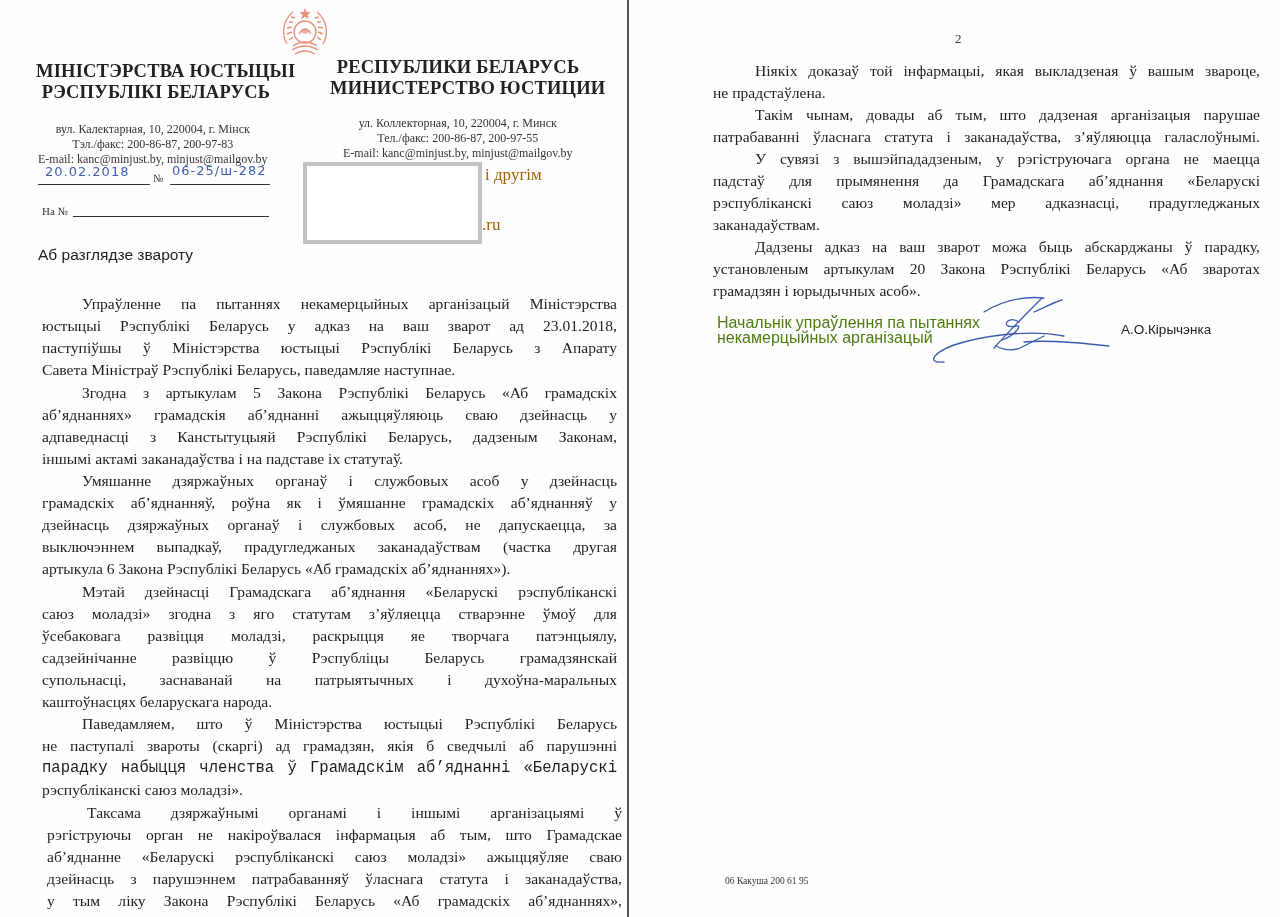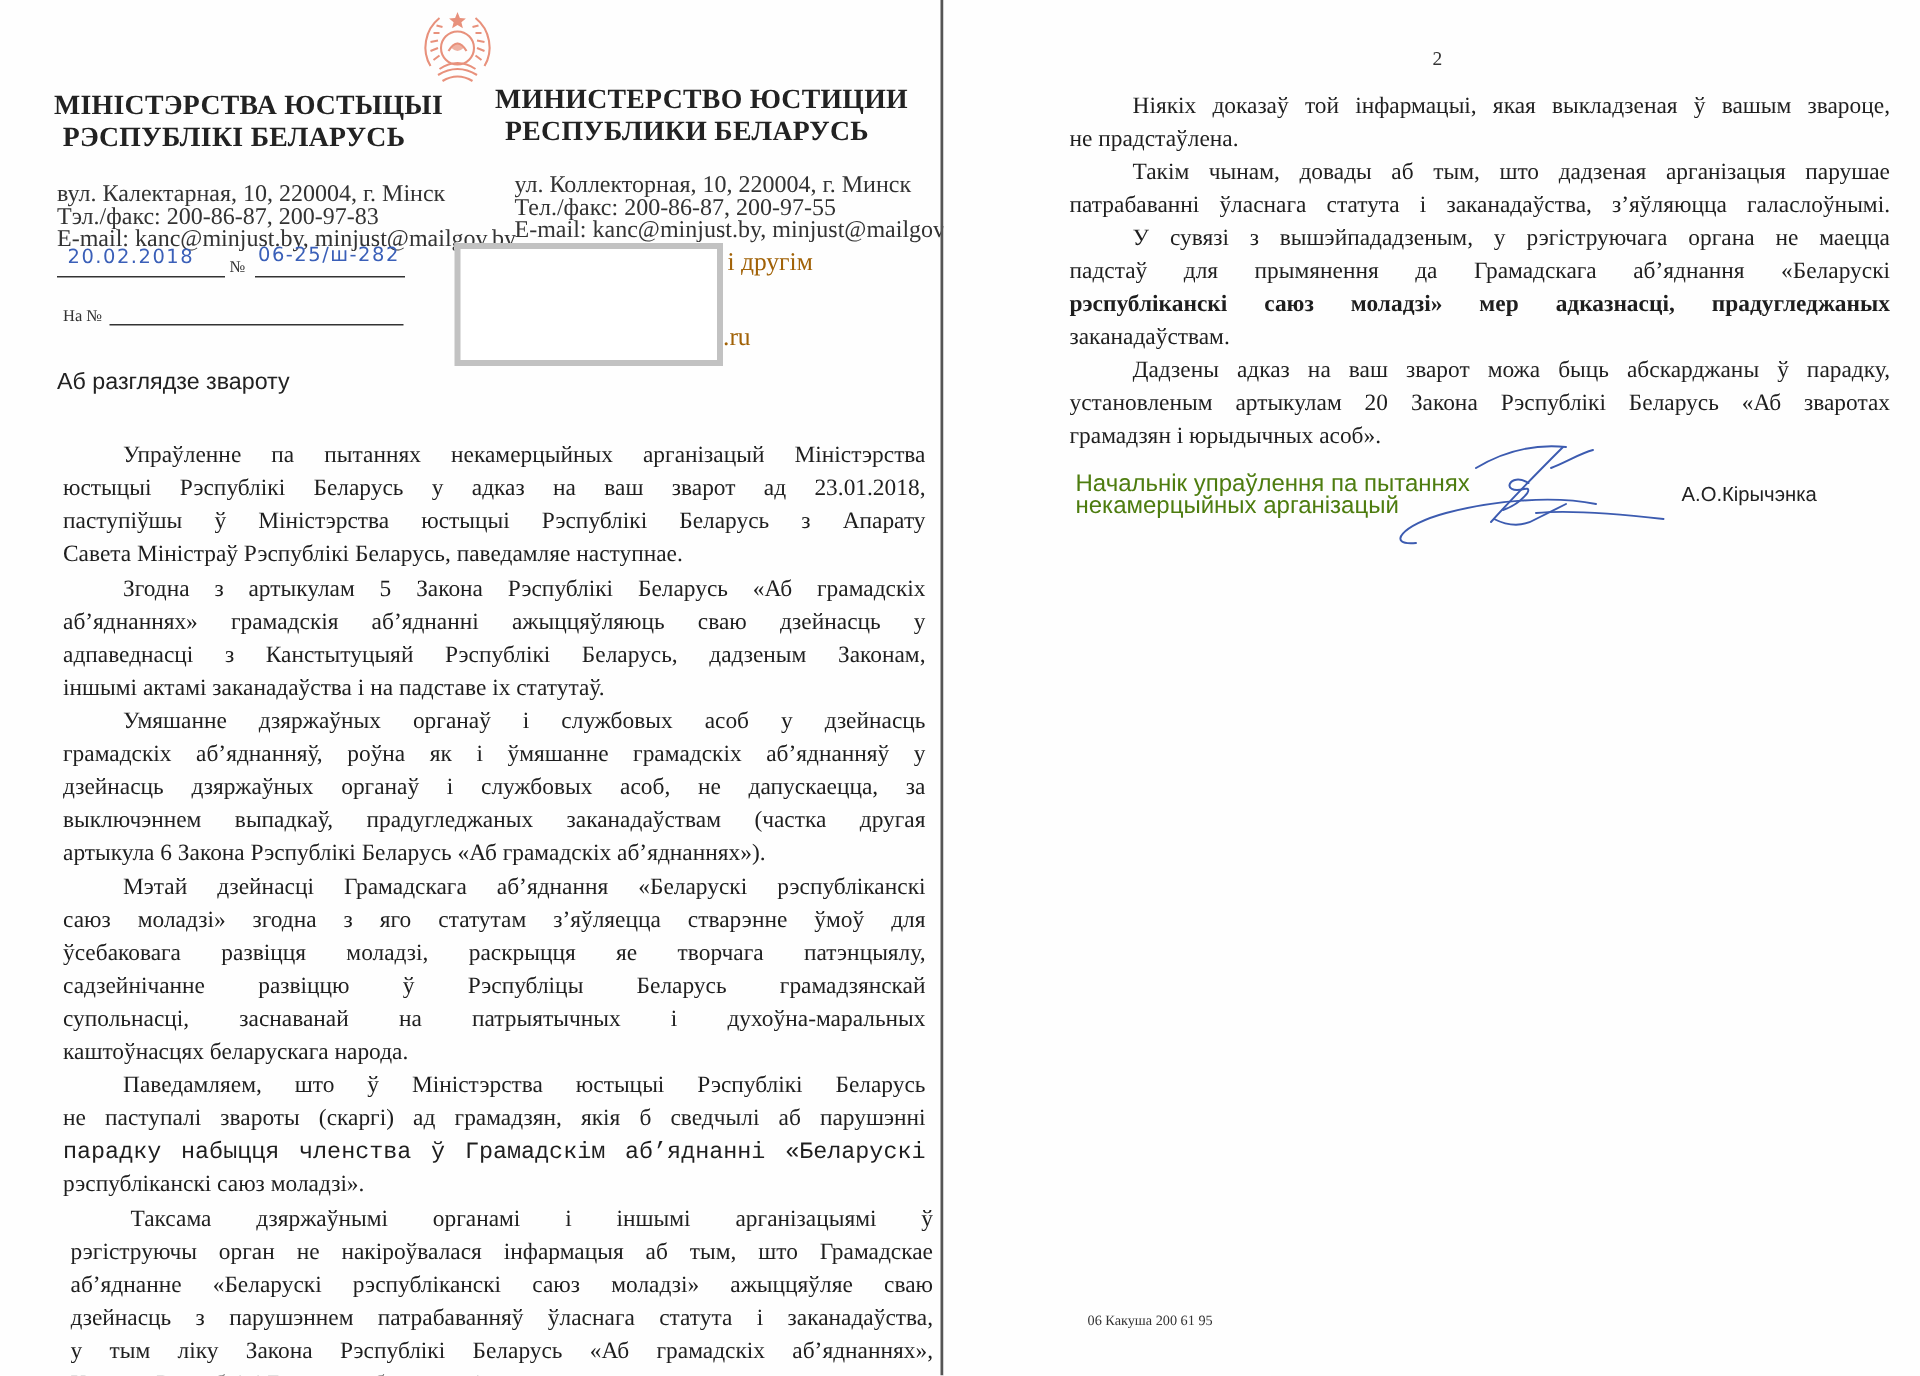--- a/index.html
+++ b/index.html
@@ -15,21 +15,21 @@
   #page2 { left: 629px; width: 651px; }
   .divider { position: absolute; left: 627px; top: 0; width: 2px; height: 917px; background: #555; }
 
   .abs { position: absolute; white-space: nowrap; }
 
   
   .head-title {
     font-weight: bold; font-size: 18.5px; line-height: 21px; text-align: center;
     letter-spacing: 0.2px; color: #222;
   }
-  .addr { font-size: 16px; line-height: 15px; color: #333; }
+  .addr { font-size: 12px; line-height: 15px; color: #333; text-align: center; }
   .emblem { position: absolute; left: 277px; top: 4px; width: 56px; height: 56px; }
 
   .hand { font-family: "DejaVu Sans", sans-serif; color: #3a5fb8; font-size: 13px; letter-spacing: 1px; }
   .uline { position: absolute; height: 1px; background: #333; }
   .small { font-size: 11px; color: #333; }
 
   .redact {
     position: absolute; left: 303px; top: 162px; width: 171px; height: 74px;
     border: 4px solid #c2c2c2; background: #fff;
   }
@@ -73,22 +73,22 @@
     <div>МІНІСТЭРСТВА ЮСТЫЦЫІ</div>
     <div>РЭСПУБЛІКІ БЕЛАРУСЬ</div>
   </div>
   <div class="abs addr" style="left:38px; top:122px;">
     <div>вул. Калектарная, 10, 220004, г. Мінск</div>
     <div>Тэл./факс: 200-86-87, 200-97-83</div>
     <div>E-mail: kanc@minjust.by, minjust@mailgov.by</div>
   </div>
 
   <div class="abs head-title" style="left:330px; top:57px; width:256px;">
+    <div>РЕСПУБЛИКИ БЕЛАРУСЬ</div>
     <div>МИНИСТЕРСТВО ЮСТИЦИИ</div>
-    <div>РЕСПУБЛИКИ БЕЛАРУСЬ</div>
   </div>
   <div class="abs addr" style="left:343px; top:116px;">
     <div>ул. Коллекторная, 10, 220004, г. Минск</div>
     <div>Тел./факс: 200-86-87, 200-97-55</div>
     <div>E-mail: kanc@minjust.by, minjust@mailgov.by</div>
   </div>
 
   <div class="abs hand" style="left:45px; top:164px;">20.02.2018</div>
   <div class="uline" style="left:38px; top:184px; width:112px;"></div>
   <div class="abs small" style="left:153px; top:172px;">№</div>
@@ -147,21 +147,21 @@
 <div class="page" id="page2">
   <div class="abs pnum" style="left:326px; top:31px;">2</div>
 
   <div id="p2-body">
     <div class="line" style="left:126px; top:60px; width:505px;">Ніякіх доказаў той інфармацыі, якая выкладзеная ў вашым звароце,</div>
     <div class="line last" style="left:84px; top:82px; width:547px;">не прадстаўлена.</div>
     <div class="line" style="left:126px; top:104px; width:505px;">Такім чынам, довады аб тым, што дадзеная арганізацыя парушае</div>
     <div class="line" style="left:84px; top:126px; width:547px;">патрабаванні ўласнага статута і заканадаўства, з’яўляюцца галаслоўнымі.</div>
     <div class="line" style="left:126px; top:148px; width:505px;">У сувязі з вышэйпададзеным, у рэгіструючага органа не маецца</div>
     <div class="line" style="left:84px; top:170px; width:547px;">падстаў для прымянення да Грамадскага аб’яднання «Беларускі</div>
-    <div class="line" style="left:84px; top:192px; width:547px;font-weight:bold;">рэспубліканскі саюз моладзі» мер адказнасці, прадугледжаных</div>
+    <div class="line" style="left:84px; top:192px; width:547px;">рэспубліканскі саюз моладзі» мер адказнасці, прадугледжаных</div>
     <div class="line last" style="left:84px; top:214px; width:547px;">заканадаўствам.</div>
     <div class="line" style="left:126px; top:236px; width:505px;">Дадзены адказ на ваш зварот можа быць абскарджаны ў парадку,</div>
     <div class="line" style="left:84px; top:258px; width:547px;">установленым артыкулам 20 Закона Рэспублікі Беларусь «Аб зваротах</div>
     <div class="line last" style="left:84px; top:280px; width:547px;">грамадзян і юрыдычных асоб».</div>
   </div>
 
   <div class="abs sig-label" style="left:88px; top:315px;">
     <div>Начальнік упраўлення па пытаннях</div>
     <div>некамерцыйных арганізацый</div>
   </div>

